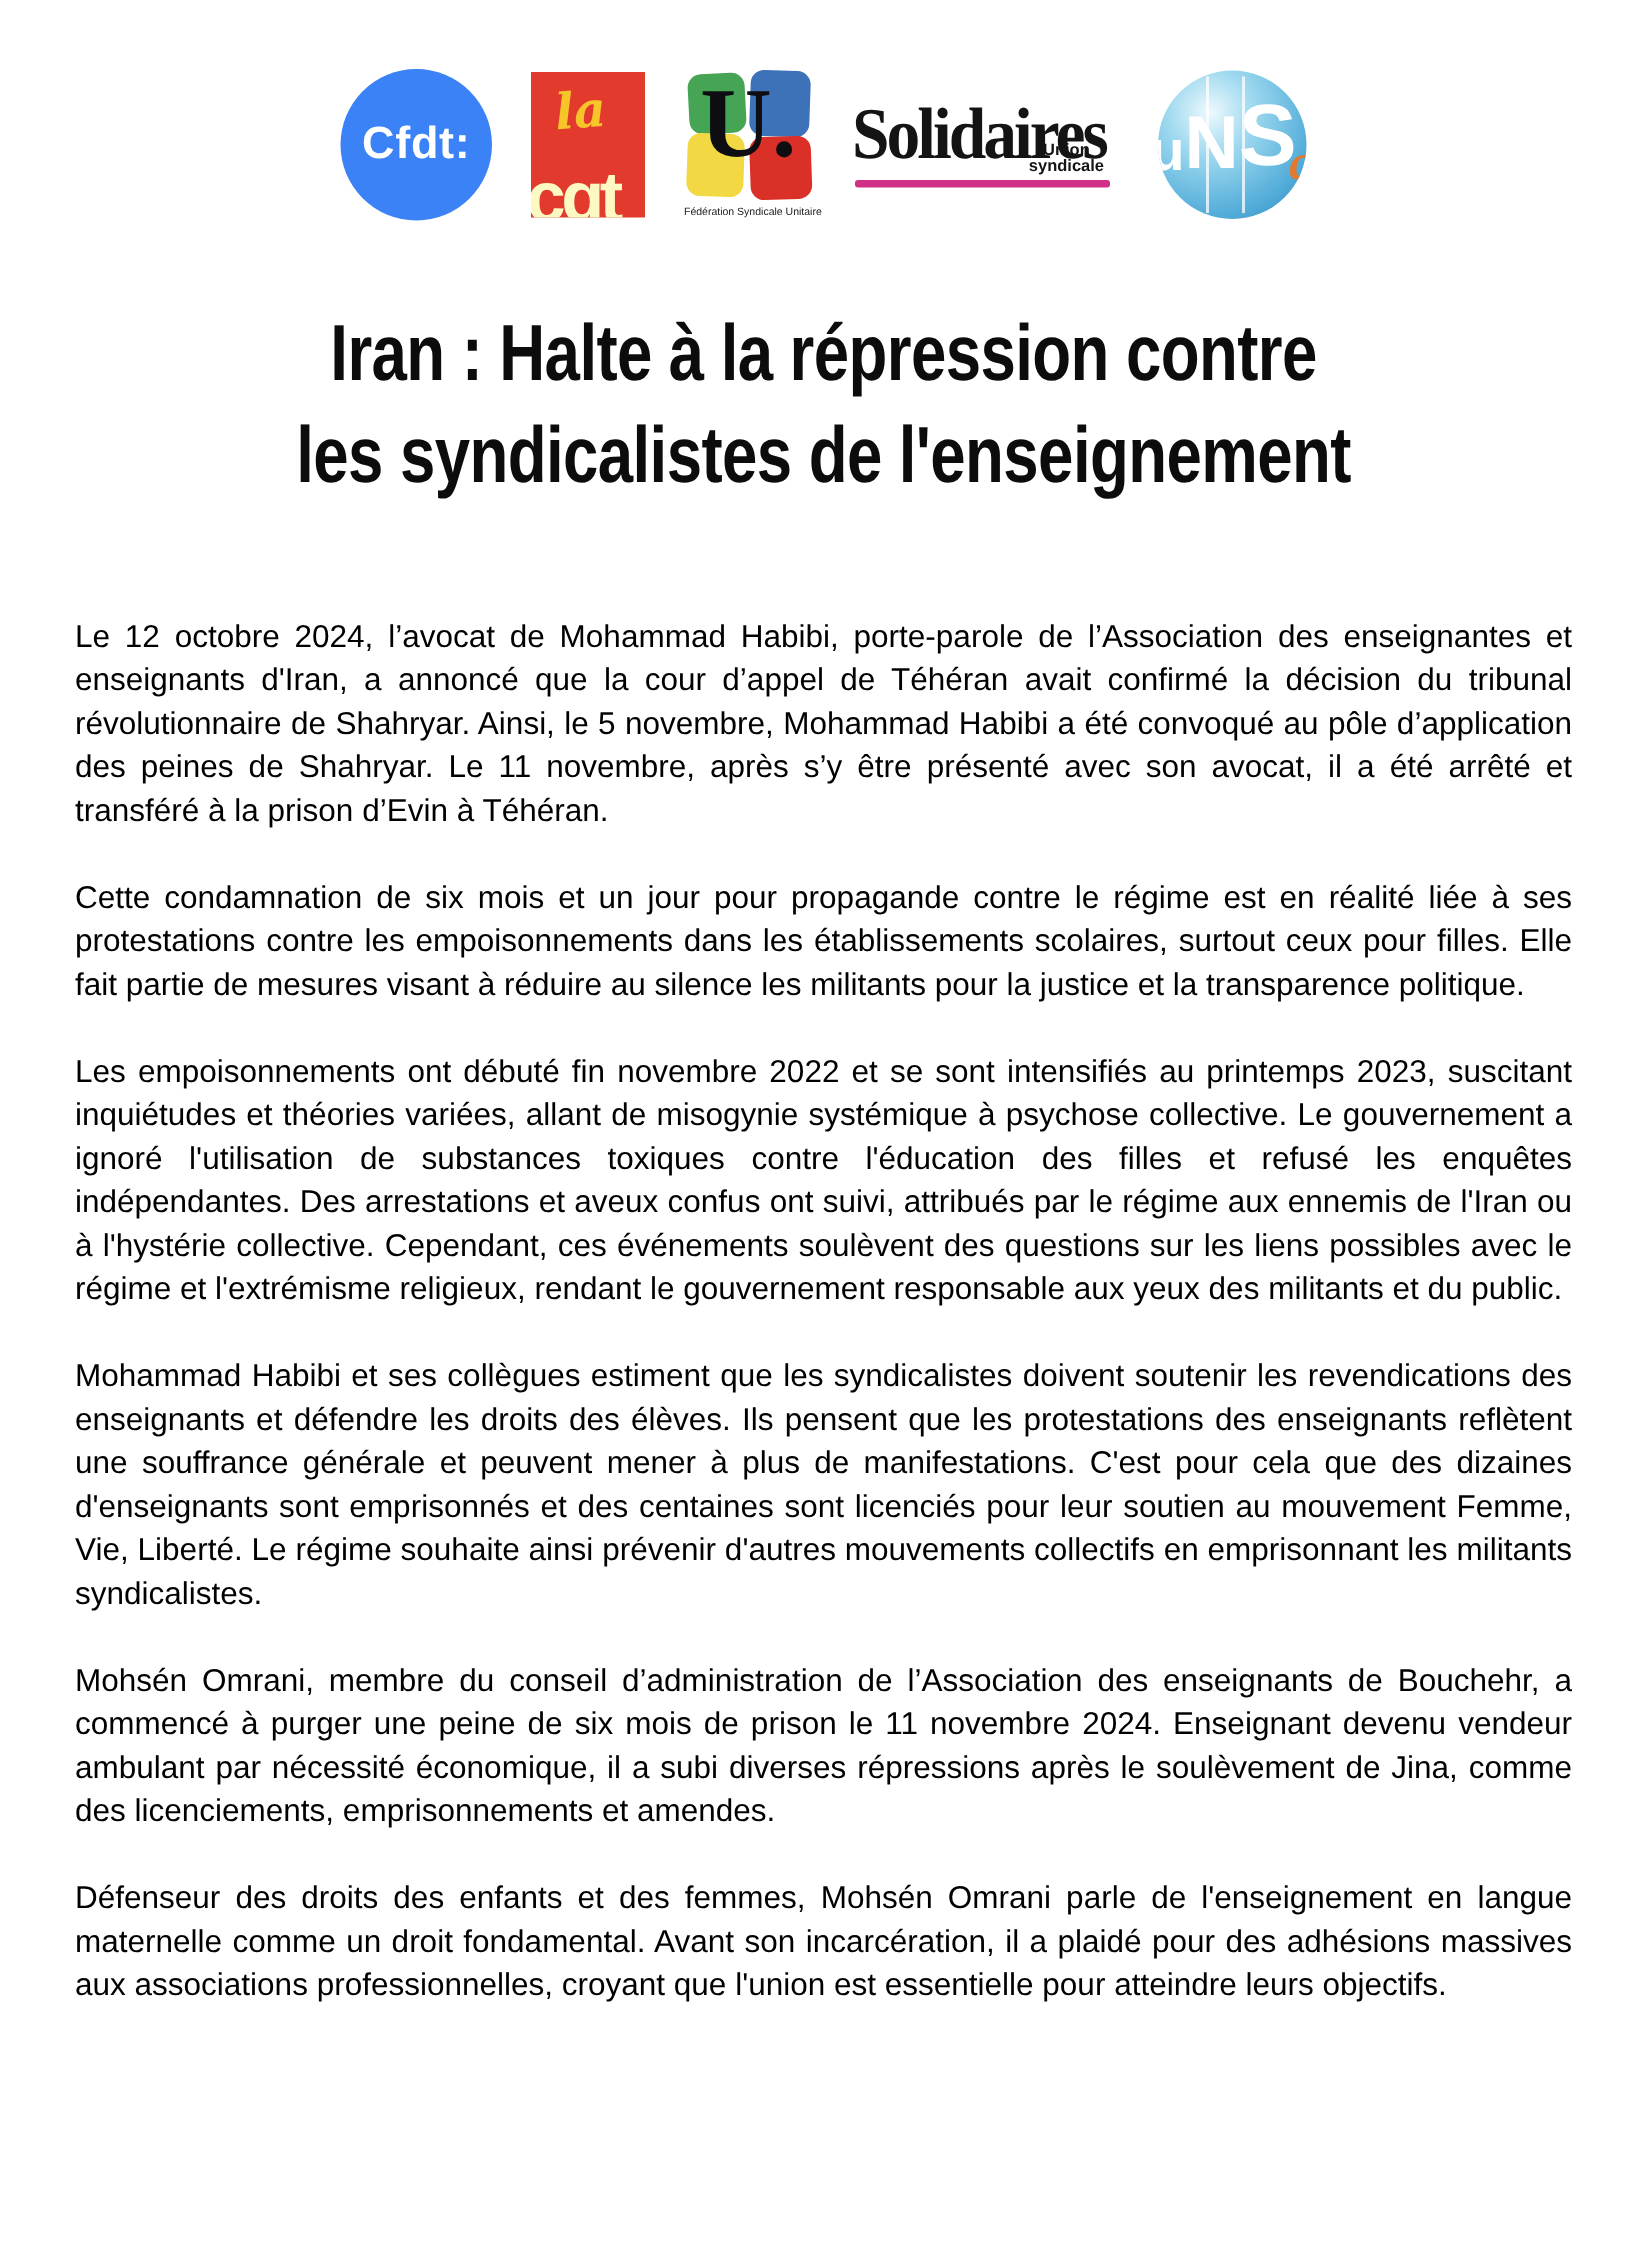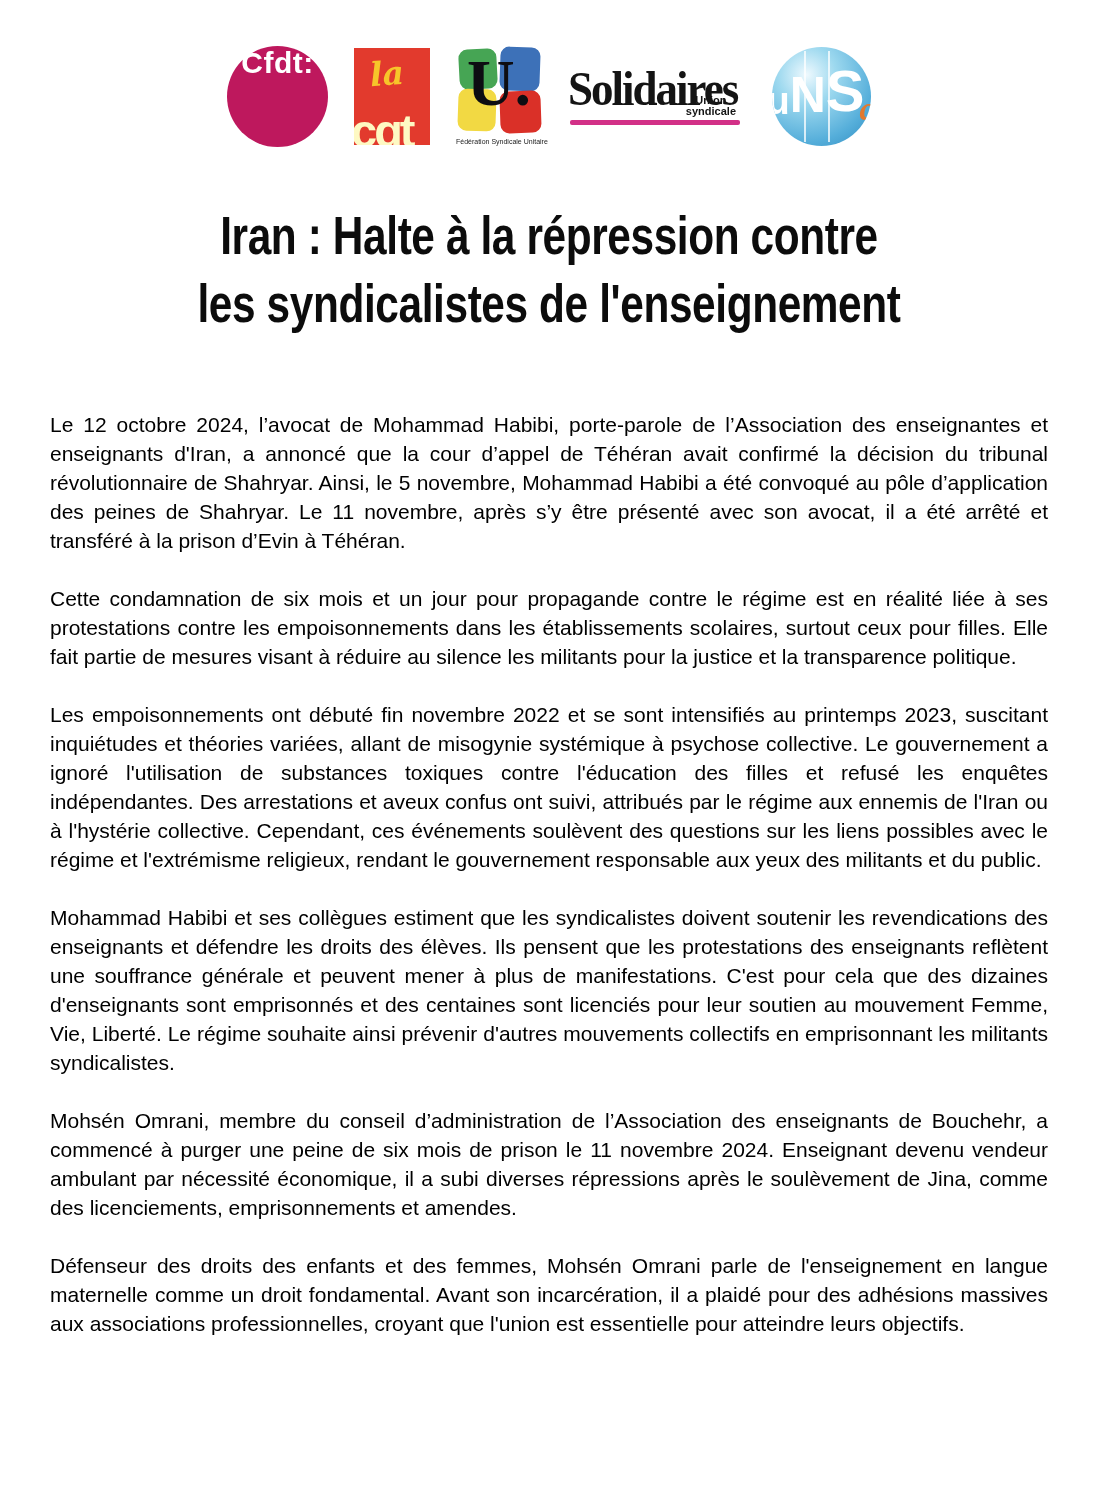--- a/index.html
+++ b/index.html
@@ -25,22 +25,22 @@
     display: flex;
     justify-content: center;
     align-items: center;
     gap: 26px;
   }
 
   
   .logo-cfdt {
     width: 101px; height: 101px;
     border-radius: 50%;
-    background: #be185d;
-    display: flex; justify-content: center;
+    background: #3b82f6;
+    display: flex; align-items: center; justify-content: center;
     flex: 0 0 auto;
   }
   .cfdt-text {
     color: #fff; font-weight: bold; font-size: 30px; letter-spacing: 0.5px;
   }
 
   
   .logo-cgt {
     position: relative;
     width: 76px; height: 97px;

